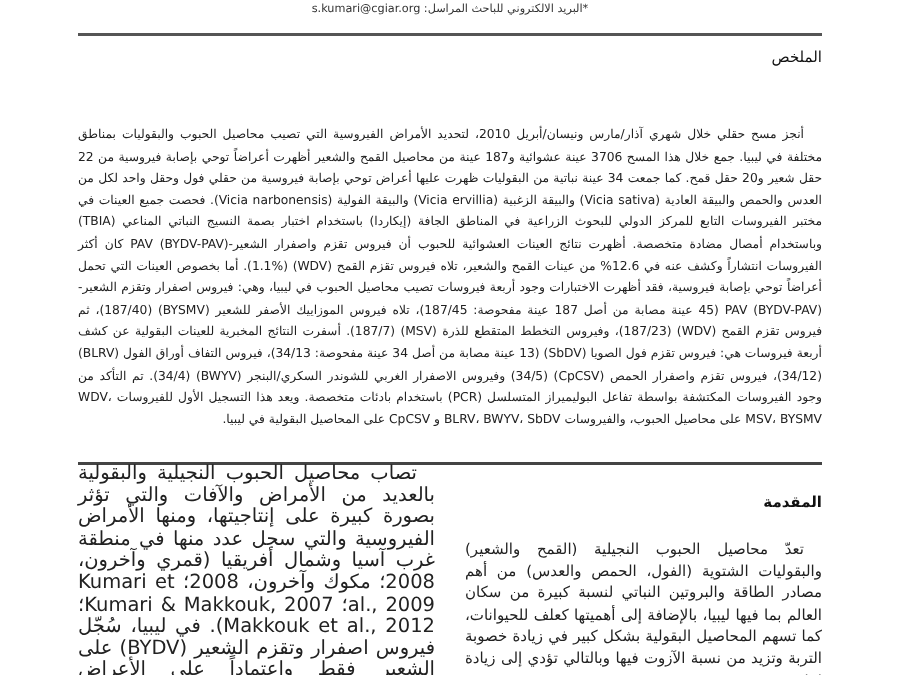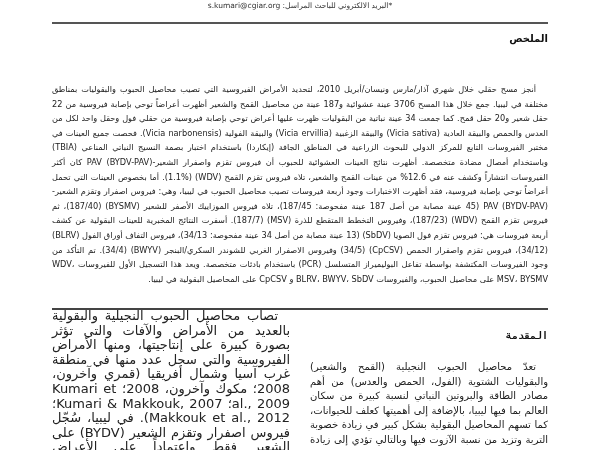--- a/index.html
+++ b/index.html
@@ -8,39 +8,39 @@
     font-family:"DejaVu Sans", sans-serif; color:#1a1a1a;
   }
   .page { position:absolute; left:0; top:0; width:600px; height:376px; direction:rtl; }
   .email-line {
     position:absolute; top:1px; left:150px; width:300px; text-align:center;
     font-size:7.5px; color:#333; white-space:nowrap;
   }
   .email-line .addr { direction:ltr; unicode-bidi:embed; }
   .rule-top { position:absolute; top:22px; left:52px; width:496px; height:2px; background:#555; }
   .abstract-title {
-    position:absolute; top:33px; right:52px; font-size:10px; font-weight:bold; color:#111;
+    position:absolute; top:33px; right:52px; font-size:10px; font-weight:normal; color:#111;
   }
   .citation {
     position:absolute; top:48px; right:52px; width:496px; font-size:9px; font-weight:bold;
     line-height:16px; text-align:justify; color:#111;
   }
   .citation a { color:#3344aa; text-decoration:underline; font-weight:normal; direction:ltr; unicode-bidi:embed; }
   .abstract-body {
     position:absolute; top:82px; right:52px; width:496px; font-size:8.2px;
     line-height:14.6px; text-align:justify; color:#222;
   }
   .abstract-body p { margin:0; text-indent:12px; }
   .keywords {
     position:absolute; top:297px; right:52px; width:496px; font-size:8.2px; line-height:12px; color:#222;
   }
   .keywords .kw-label { font-weight:bold; text-decoration:underline; }
   .rule-bottom { position:absolute; top:308px; left:52px; width:496px; height:2px; background:#444; }
   .intro-title {
-    position:absolute; top:330px; right:52px; font-size:10px; font-weight:bold; color:#111;font-family:Liberation Mono, monospace;
+    position:absolute; top:330px; right:52px; font-size:10px; font-weight:bold; color:#111;
   }
   .col-right {
     position:absolute; top:360px; right:52px; width:238px; font-size:10px;
     line-height:14.6px; text-align:justify; color:#222;
   }
   .col-left {
     position:absolute; top:309px; left:52px; width:238px; font-size:13px;
     line-height:14.6px; text-align:justify; color:#222;
   }
   .col-left p, .col-right p { margin:0; text-indent:12px; }

